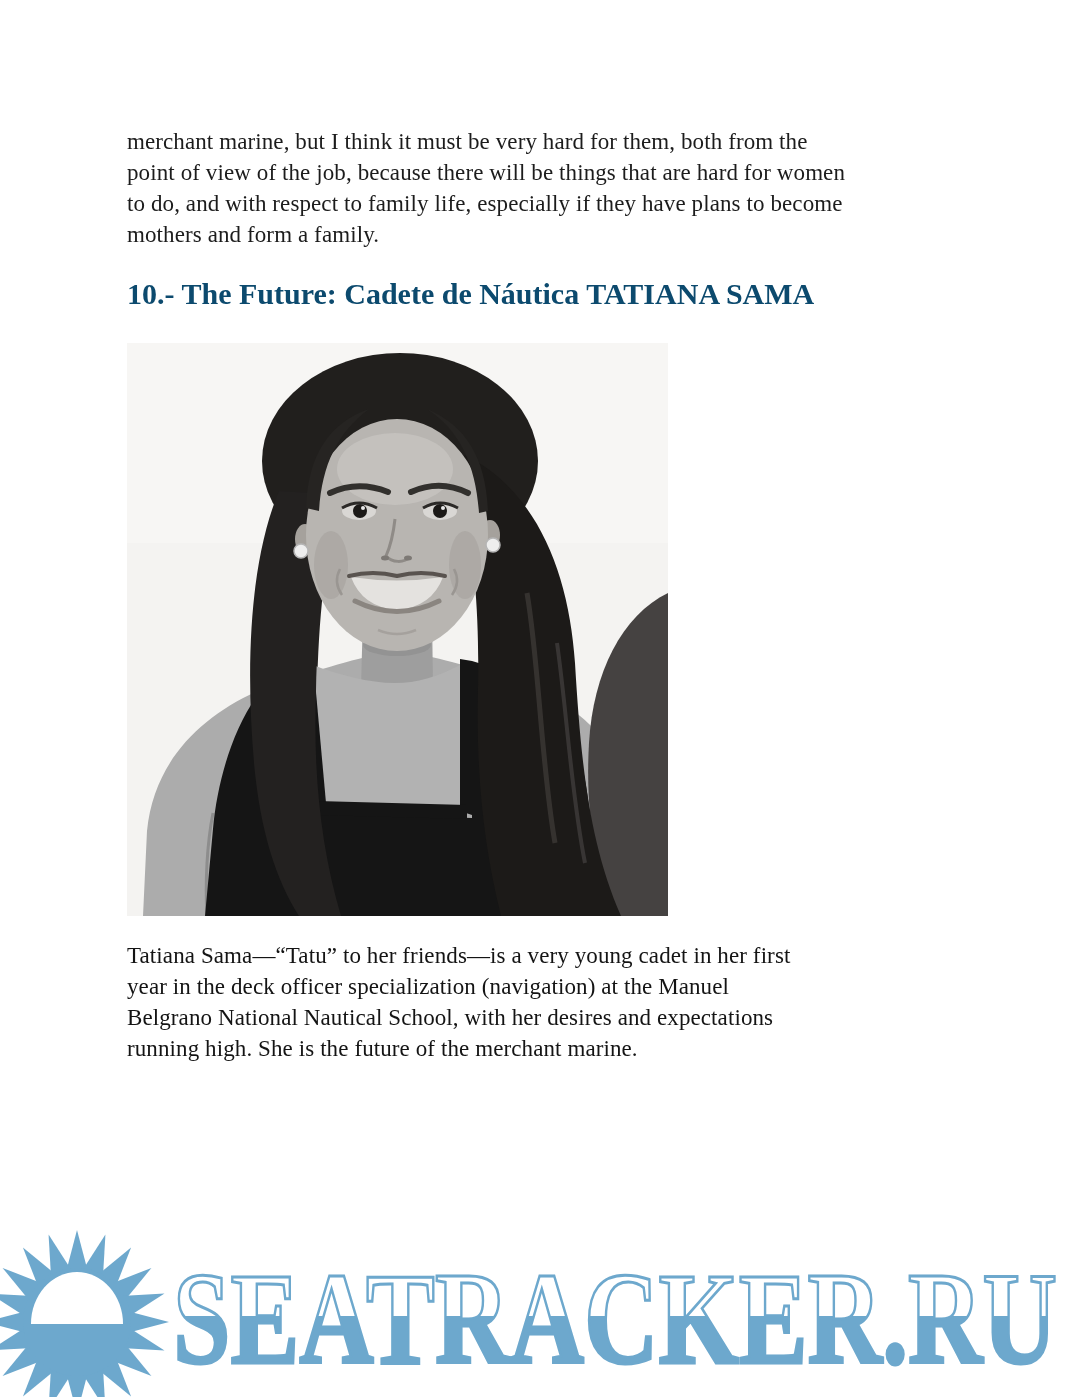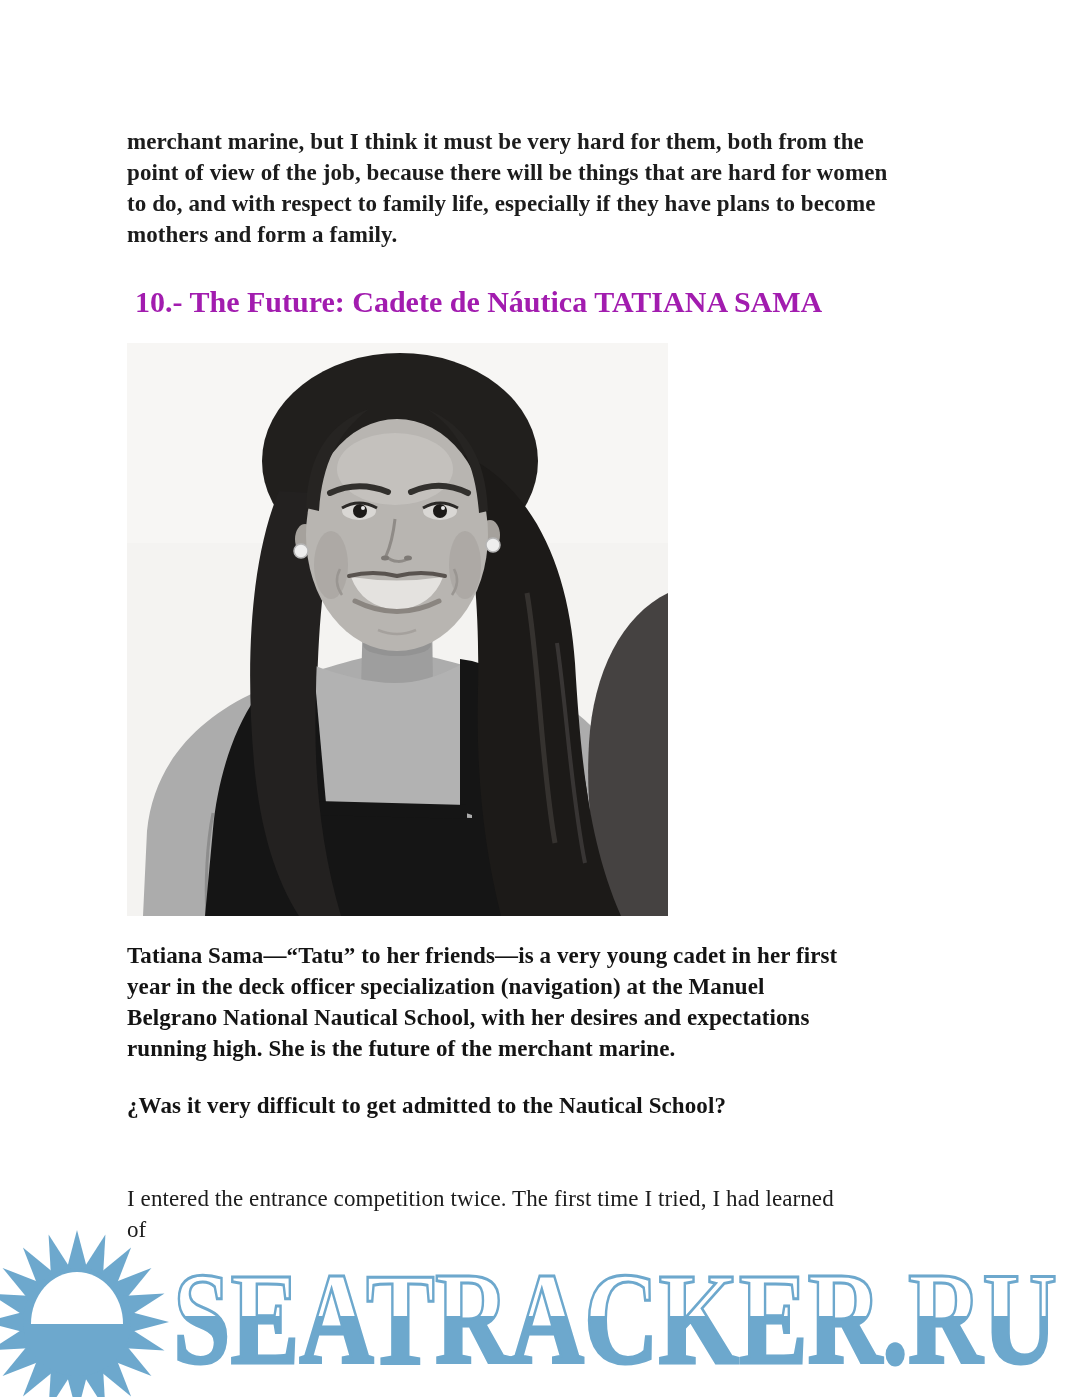--- a/index.html
+++ b/index.html
@@ -7,26 +7,26 @@
     position:relative; width:1080px; height:1397px;
     background:#ffffff; overflow:hidden;
     font-family:"Liberation Serif","DejaVu Serif",serif;
     color:#1c1c1c;
   }
   .body-text {
     position:absolute; left:127px; width:860px; margin:0;
     font-size:23px; line-height:31px;
     white-space:pre-line; letter-spacing:0.1px;
   }
-  .bold { font-weight:bold; color:#141414; }
+  .bold { font-weight:normal; color:#141414; }
   .section-heading {
-    position:absolute; left:127px; top:276px; width:900px; margin:8px;
-    font-size:30px; line-height:36px; font-weight:bold; color:#a21caf;
+    position:absolute; left:127px; top:276px; width:900px; margin:0;
+    font-size:30px; line-height:36px; font-weight:bold; color:#0c4a6e;
   }
-  #paragraph-intro  { top:126px;font-weight:bold; }
+  #paragraph-intro  { top:126px; }
   #paragraph-bio    { top:940px; }
   #interview-question { top:1090px; }
   #interview-answer-1 { top:1121px; }
   #interview-answer-2 { top:1183px; }
   .photo-frame {
     position:absolute; left:127px; top:343px; width:541px; height:573px;
     background:#f4f3f1;
   }
   .photo-frame svg { display:block; width:100%; height:100%; }
   .watermark { position:absolute; left:0; top:1220px; width:960px; height:177px; }
@@ -133,25 +133,22 @@
       <circle cx="174" cy="208" r="7" fill="#eeeeee" stroke="#b5b5b5" stroke-width="1.5"></circle>
       <circle cx="366" cy="202" r="7" fill="#eeeeee" stroke="#b5b5b5" stroke-width="1.5"></circle>
     </svg>
   </div>
 
   <p class="body-text bold" id="paragraph-bio">Tatiana Sama—“Tatu” to her friends—is a very young cadet in her first
 year in the deck officer specialization (navigation) at the Manuel
 Belgrano National Nautical School, with her desires and expectations
 running high. She is the future of the merchant marine.</p>
 
-  <p class="body-text bold" id="interview-question">¿Was it very difficult to get admitted to the Nautical School?</p>
 
 
-  <p class="body-text" id="interview-answer-2">I entered the entrance competition twice. The first time I tried, I had learned
-of</p>
 
   <div class="watermark">
 
     <svg class="sun-logo" viewBox="-100 -100 200 200" aria-hidden="true">
       <g>
         <polygon class="wm-ray" points="0,-92 11,-50 -11,-50"></polygon>
         <polygon class="wm-ray" points="0,-92 11,-50 -11,-50" transform="rotate(18)"></polygon>
         <polygon class="wm-ray" points="0,-92 11,-50 -11,-50" transform="rotate(36)"></polygon>
         <polygon class="wm-ray" points="0,-92 11,-50 -11,-50" transform="rotate(54)"></polygon>
         <polygon class="wm-ray" points="0,-92 11,-50 -11,-50" transform="rotate(72)"></polygon>

